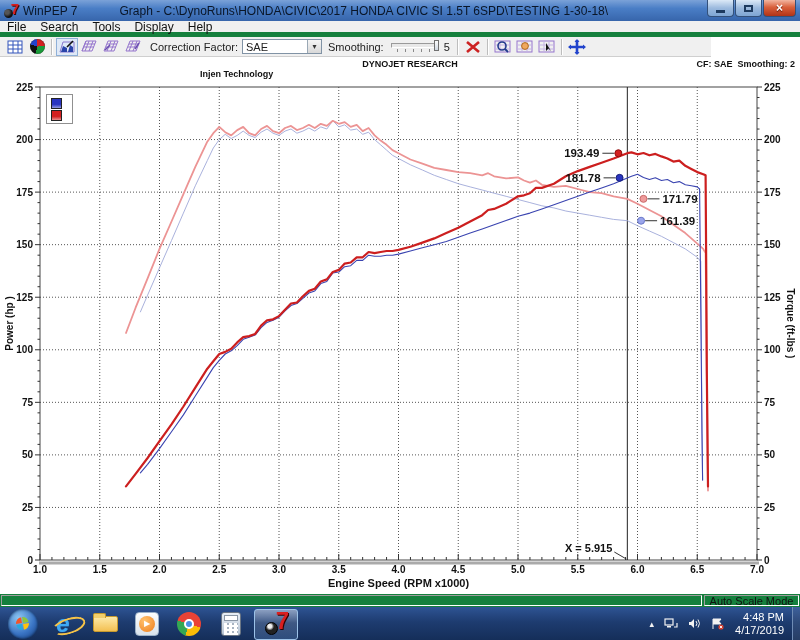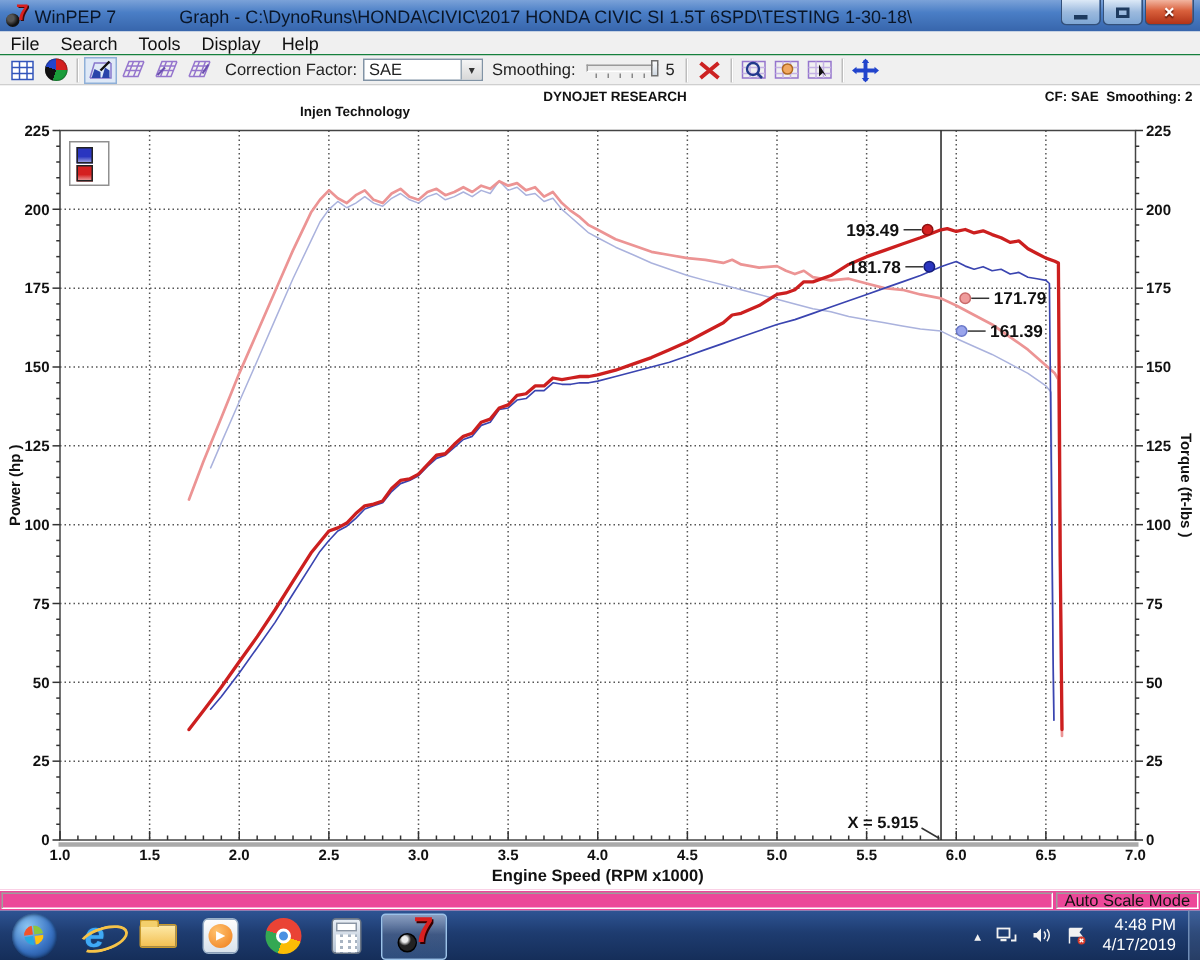--- a/index.html
+++ b/index.html
@@ -21,25 +21,25 @@
   .wbtn{width:27px;height:17px;margin-left:1px;border:1px solid #33507a;border-top:none;
     border-radius:0 0 4px 4px;background:linear-gradient(#dce9f7,#9cbade 50%,#7ea6d4);
     display:flex;align-items:center;justify-content:center;box-sizing:border-box;}
   .wbtn .minbar{width:9px;height:3px;background:#1d3podium;background:#1d3a5f;margin-top:6px;}
   .wbtn .maxbox{width:9px;height:7px;border:2px solid #1d3a5f;box-sizing:border-box;background:transparent;}
   .wbtn.close{width:33px;background:linear-gradient(#f2b5a0,#d9603c 45%,#b13317);color:#fff;
     font-size:12px;font-weight:bold;text-shadow:0 1px 1px #5c1406;}
 
   
   #menubar{position:absolute;left:0;top:21px;width:800px;height:16px;background:#f0f0f0;
-    display:flex;align-items:center;font-size:12px;color:#111;border-bottom:1px solid #15803d;box-sizing:border-box;}
+    display:flex;align-items:center;font-size:12px;color:#111;border-bottom:5px solid #15803d;box-sizing:border-box;}
   .menu-item{padding:0 7px;}
 
   
-  #toolbar{position:absolute;left:0;top:37px;width:800px;height:20px;background:#f0f0f0;
+  #toolbar{position:absolute;left:0;top:37px;width:711px;height:20px;background:#f0f0f0;
     display:flex;align-items:center;font-size:11px;color:#222;
     border-bottom:1px solid #cfcfcf;box-sizing:border-box;padding-left:4px;}
   .tb-icon{width:22px;height:18px;display:flex;align-items:center;justify-content:center;flex:0 0 auto;}
   .tb-icon.pressed{background:#dfe9f7;border:1px solid #8fb0d8;box-sizing:border-box;}
   .tb-sep{width:1px;height:16px;background:#bdbdbd;border-right:1px solid #fff;margin:0 3px;flex:0 0 auto;}
   .tb-label{margin:0 4px 0 6px;white-space:nowrap;}
   .combo{width:80px;height:15px;background:#fff;border:1px solid #8193a5;display:flex;
     align-items:center;box-sizing:border-box;font-size:11px;}
   .combo-text{flex:1;padding-left:3px;}
   .combo-arrow{width:13px;height:13px;background:linear-gradient(#f5f5f5,#d8d8d8);
@@ -56,21 +56,21 @@
   #client{position:absolute;left:0;top:57px;width:800px;height:536px;background:#fff;}
   .hdr{position:absolute;font-size:9px;font-weight:bold;color:#111;white-space:pre;}
   #chart-svg{position:absolute;left:0;top:0;}
   #legend{position:absolute;left:46px;top:37px;background:#fff;border:1px solid #909090;
     padding:2px 6px 2px 4px;}
   .legend-row{display:flex;align-items:center;height:12px;}
   .legend-swatch{width:9px;height:9px;border:1px solid #222;margin-right:4px;flex:0 0 auto;}
   .legend-label{font-size:10px;font-weight:bold;color:#111;white-space:pre;}
 
   
-  #statusbar{position:absolute;left:0;top:593px;width:800px;height:14px;background:#ec4899;
+  #statusbar{position:absolute;left:0;top:593px;width:800px;height:14px;background:#15803d;
     border-top:1px solid #fff;box-sizing:border-box;display:flex;align-items:stretch;font-size:11px;}
   .sb-panel{border:1px solid;border-color:#9d9d9d #fff #fff #9d9d9d;margin:1px;box-sizing:border-box;}
   .sb-left{flex:1;}
   .sb-mode{width:95px;display:flex;align-items:center;justify-content:center;color:#111;white-space:nowrap;}
 
   
   #taskbar{position:absolute;left:0;top:607px;width:800px;height:33px;
     background:linear-gradient(#39movie,#fff);
     background:linear-gradient(#2e5494 0%,#1e3c70 45%,#152e59 100%);
     display:flex;align-items:center;}

